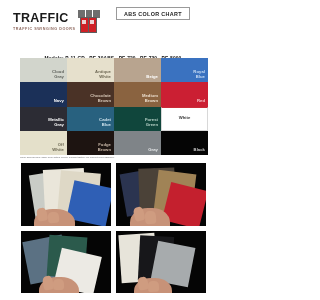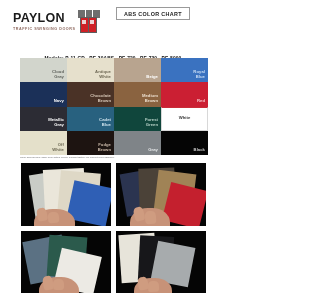--- a/index.html
+++ b/index.html
@@ -259,21 +259,21 @@
 </style>
 </head>
 <body>
 
 <div class="page">
 
   <div class="header">
 
     <div class="logo-block">
       <div class="logo-text-wrap">
-        <div class="logo-word">PAYLON</div>
+        <div class="logo-word">TRAFFIC</div>
         <div class="logo-tag">TRAFFIC SWINGING DOORS</div>
       </div>
       <div class="logo-mark">
         <div class="top-bar"></div>
         <div class="door-frame">
           <div class="door"></div>
           <div class="door"></div>
         </div>
       </div>
     </div>

